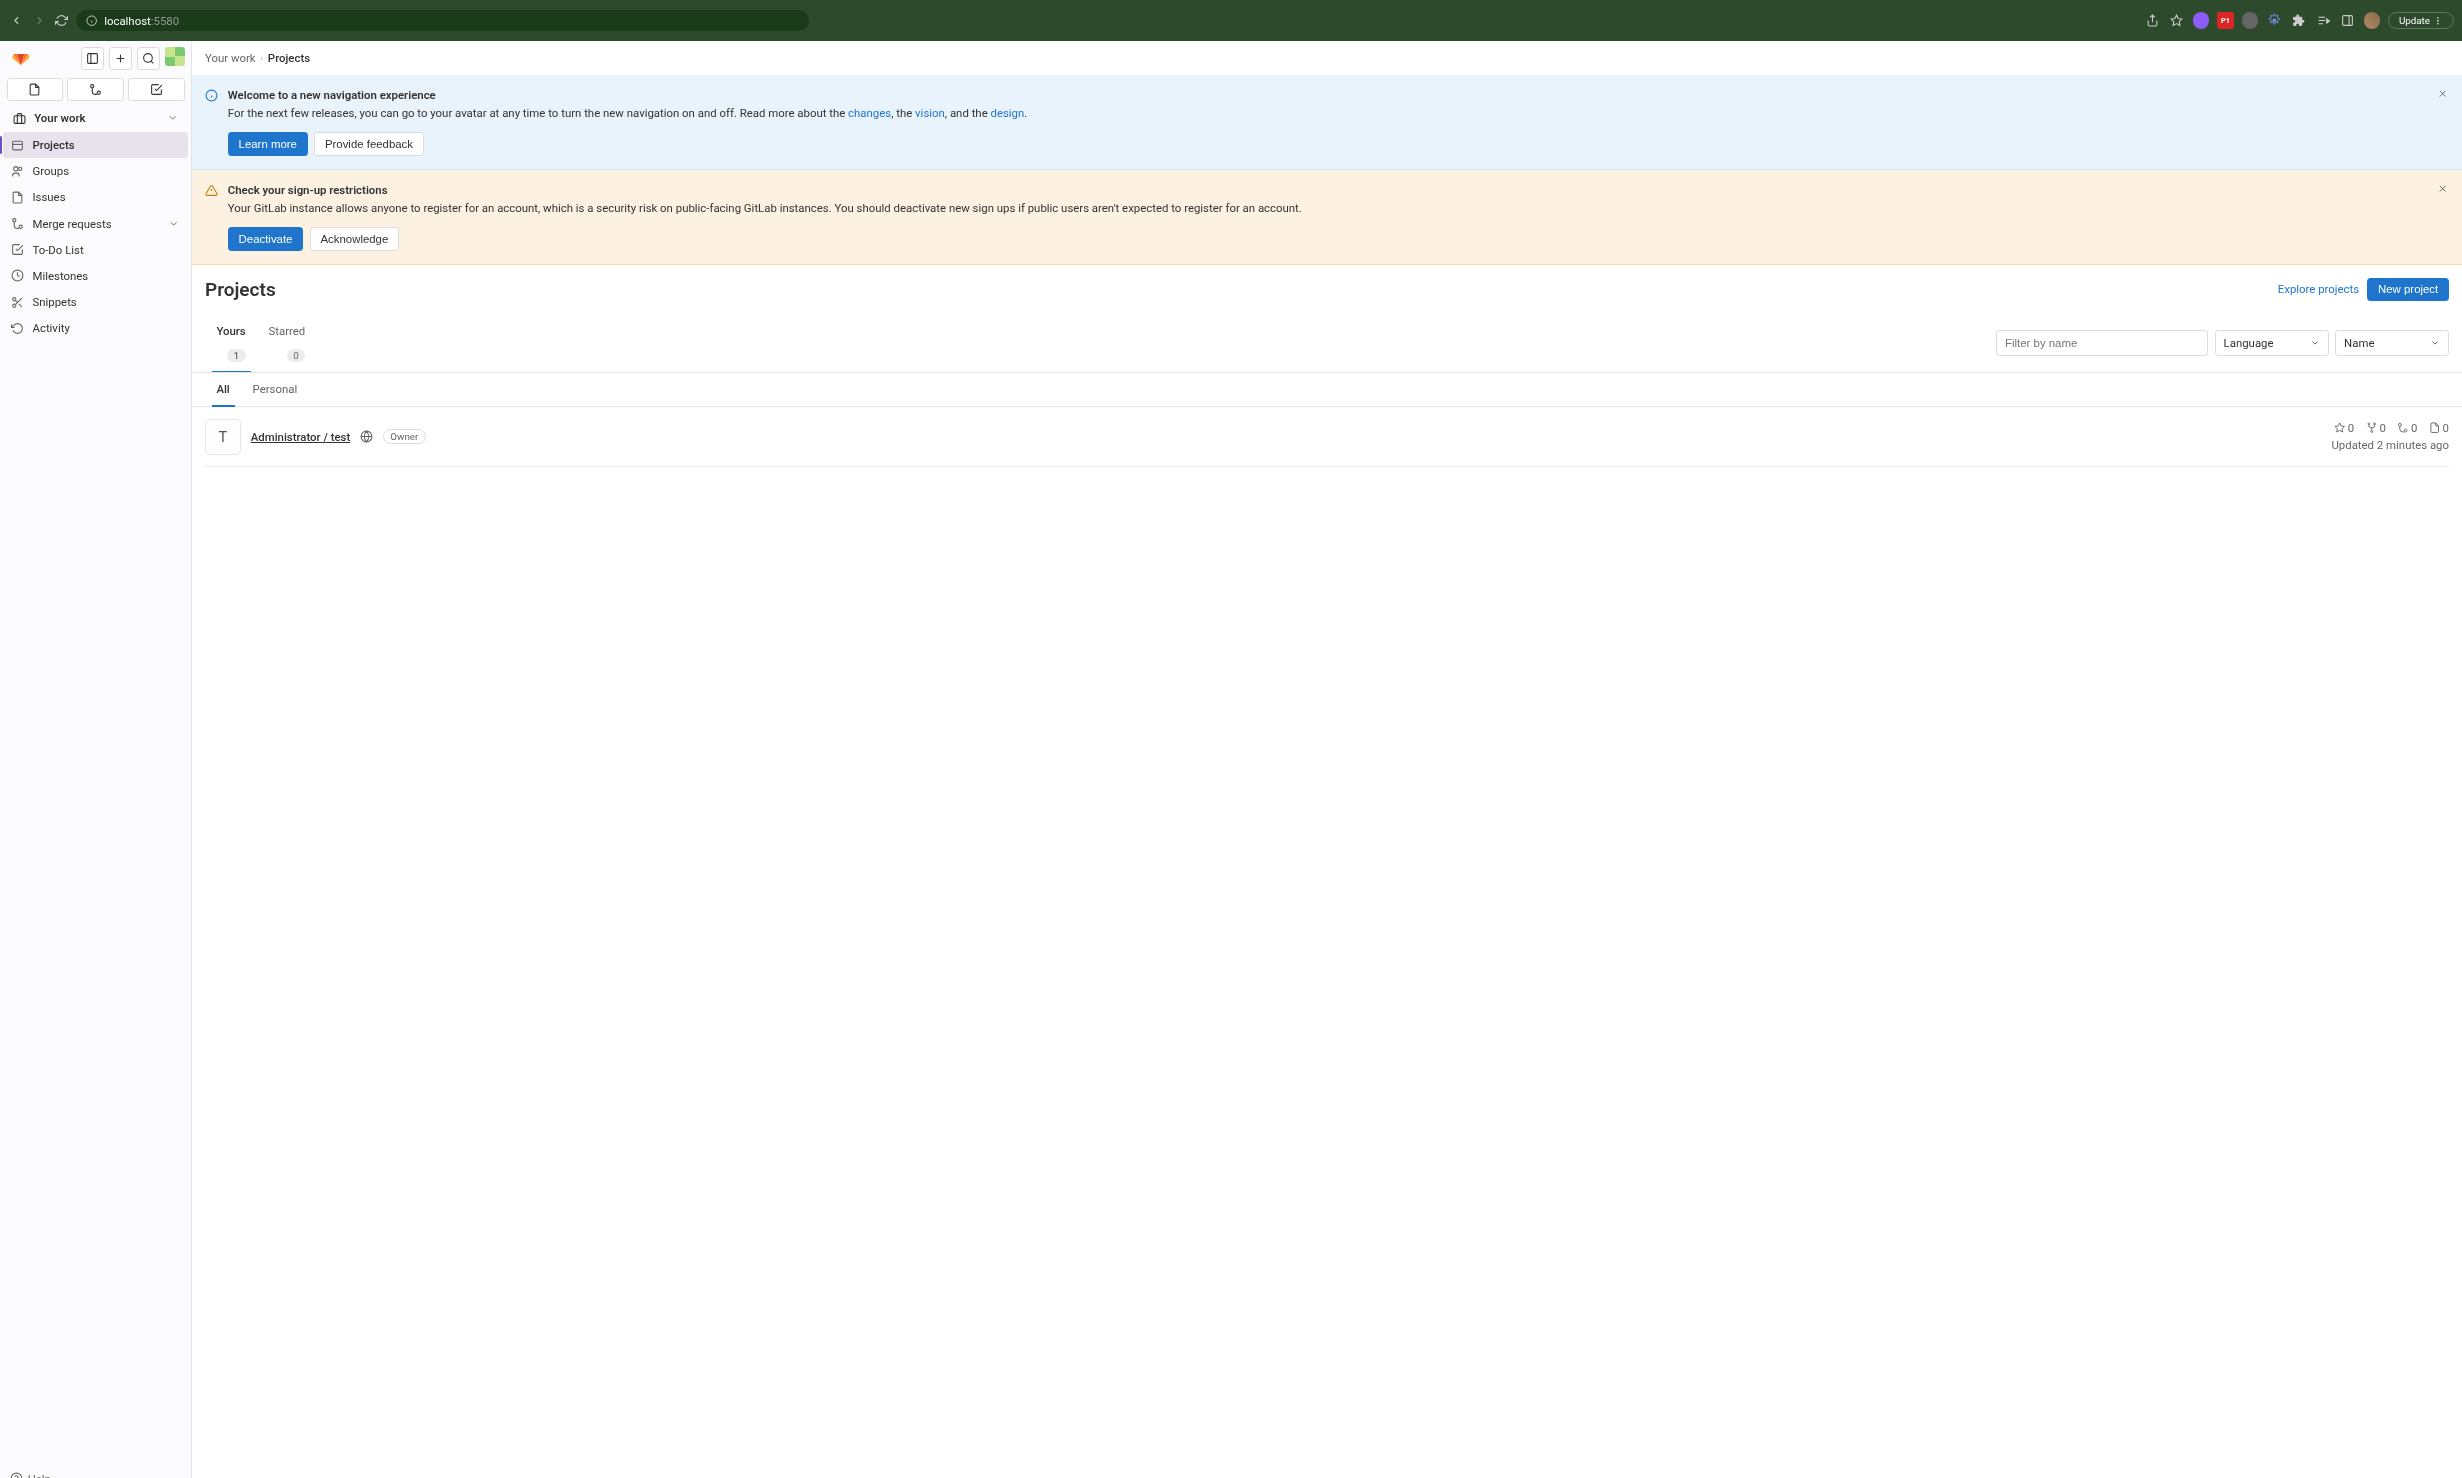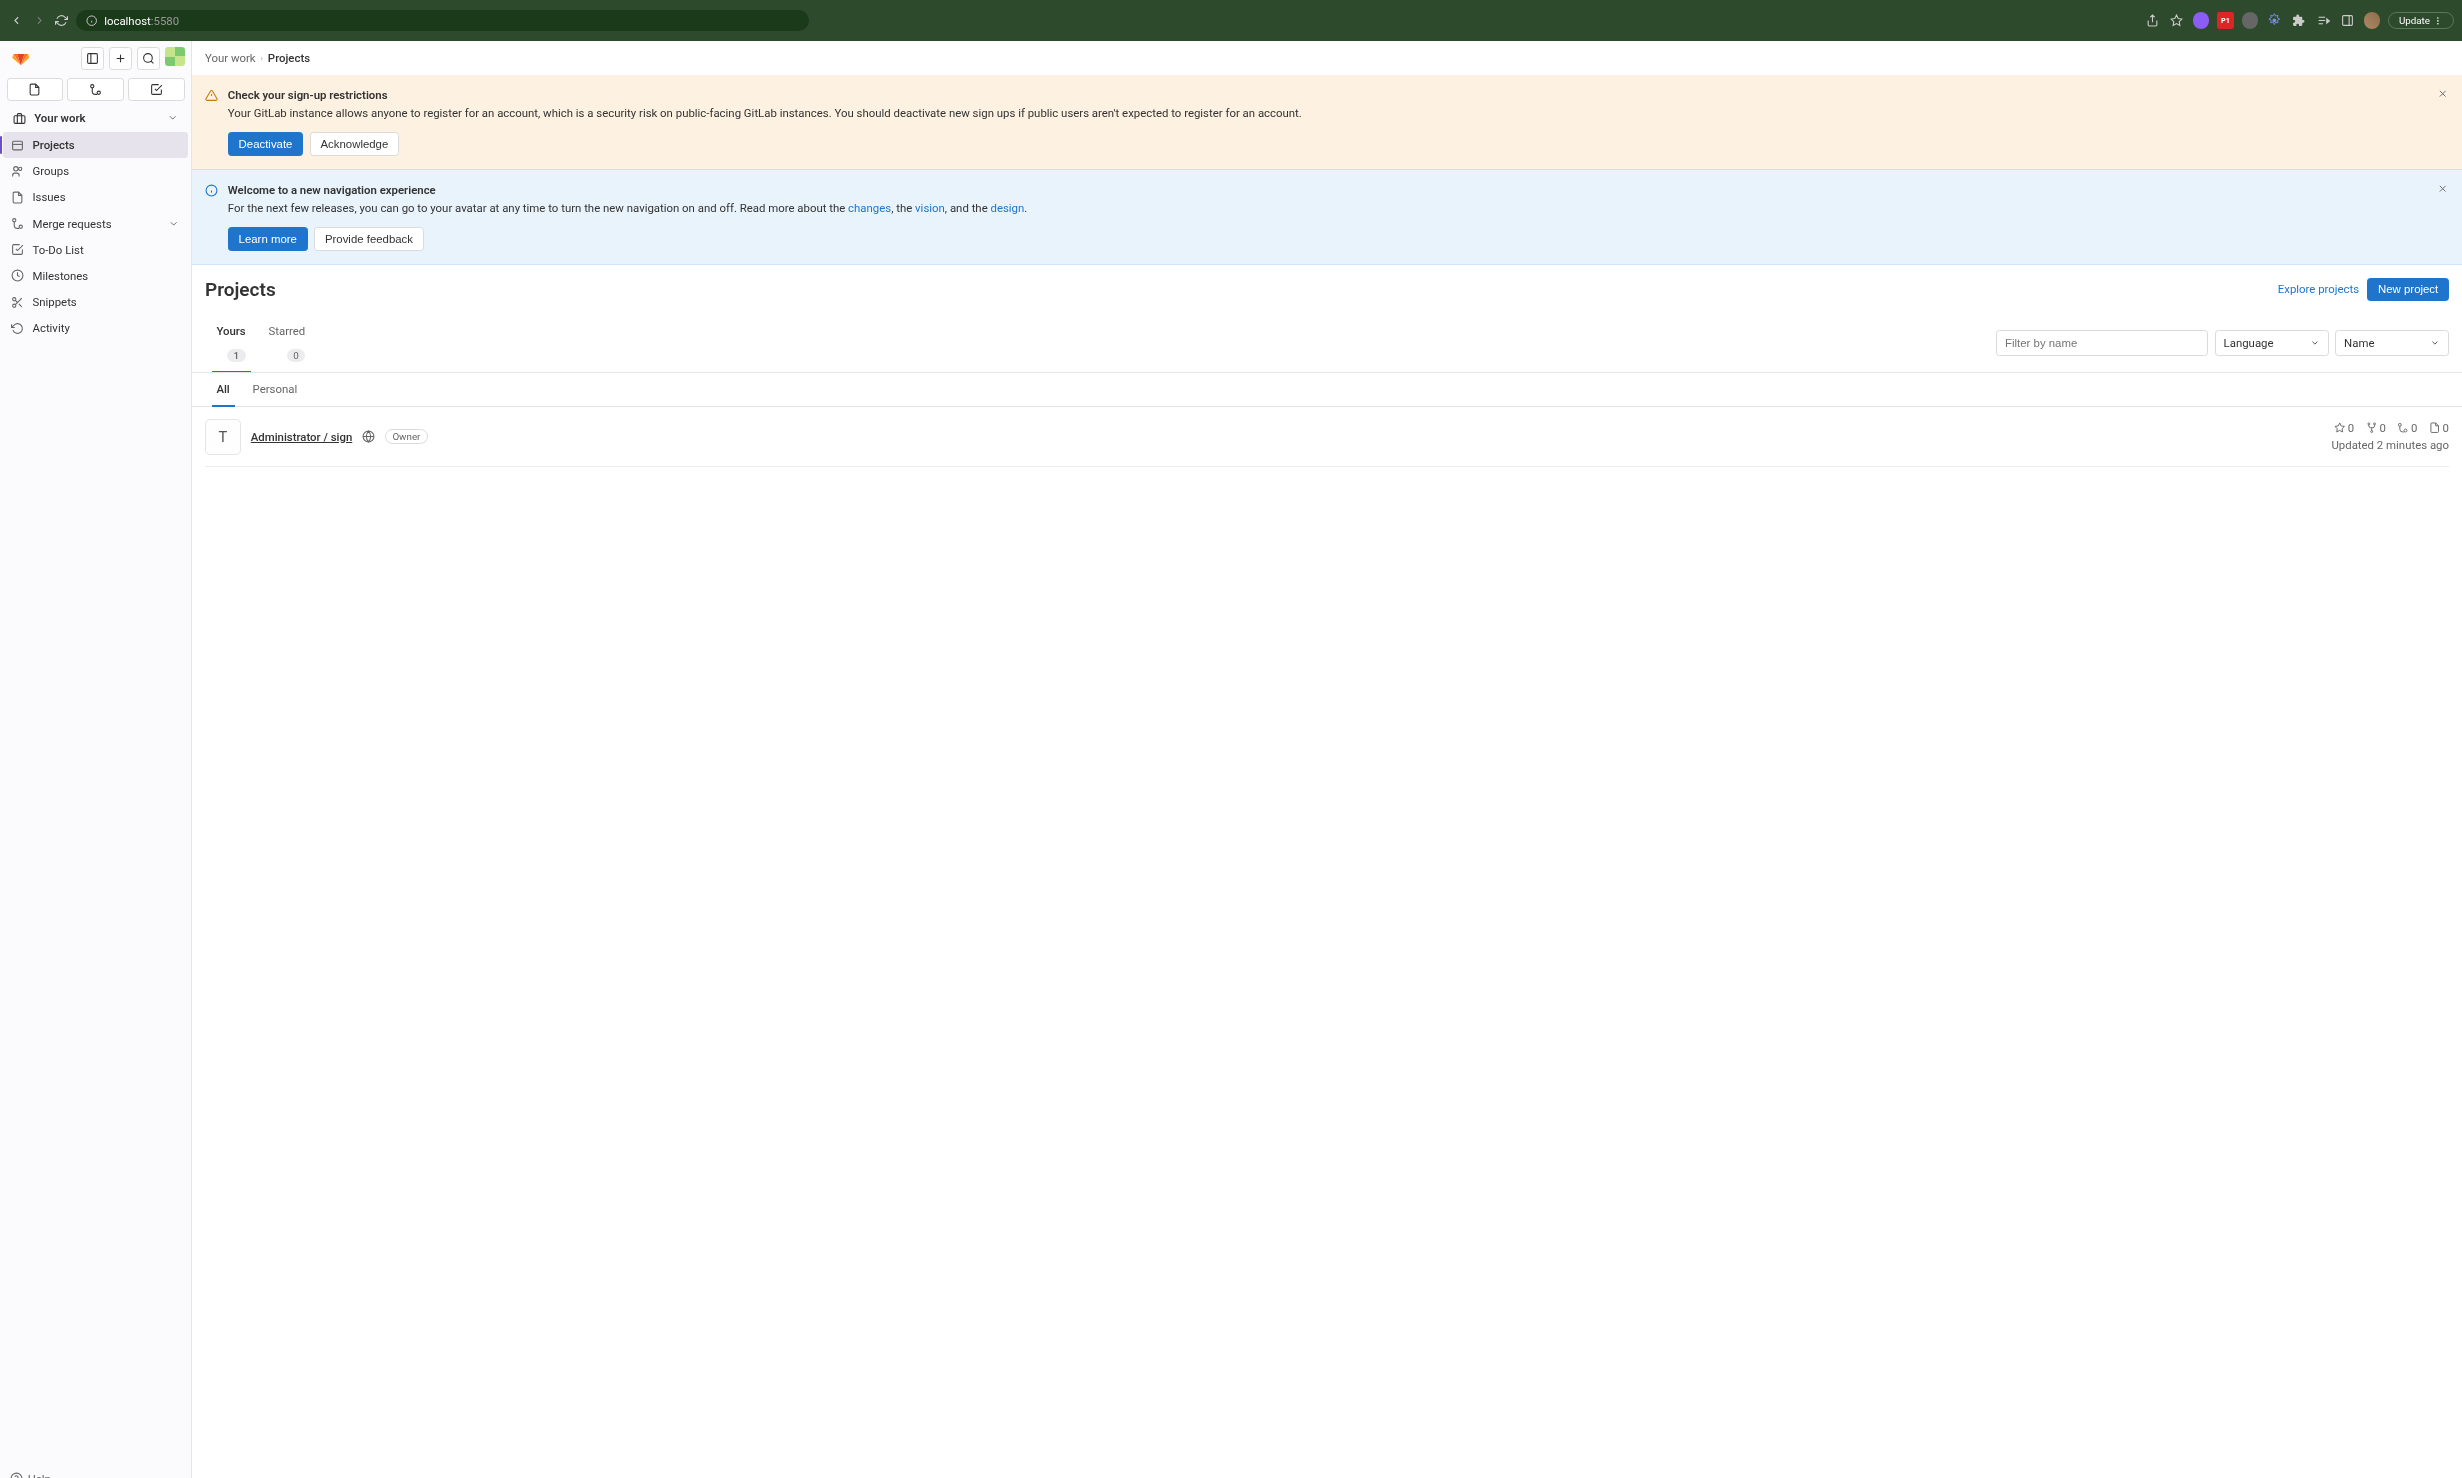--- a/index.html
+++ b/index.html
@@ -326,56 +326,56 @@
     <div class="status-tooltip">localhost:5580/root/test</div>
   </div>
 
   <div class="main">
     <div class="breadcrumb">
       <a>Your work</a>
       <span class="sep">›</span>
       <span class="current">Projects</span>
     </div>
 
+    <div class="banner banner-info">
+      <svg class="banner-icon" viewBox="0 0 24 24" fill="none" stroke="currentColor" stroke-width="2">
+          <circle cx="12" cy="12" r="10"></circle>
+          <line x1="12" y1="16" x2="12" y2="12"></line>
+          <line x1="12" y1="8" x2="12.01" y2="8"></line>
+        </svg>
+      <div class="banner-body">
+        <div class="banner-title">Welcome to a new navigation experience</div>
+        <div class="banner-text">
+          <span>For the next few releases, you can go to your avatar at any time to turn the new navigation on and off. Read more about the </span><a>changes</a><span>, the </span><a>vision</a><span>, and the </span><a>design</a><span>.</span>
+        </div>
+        <div class="banner-actions">
+          <button class="btn btn-primary">Learn more</button>
+          <button class="btn btn-secondary">Provide feedback</button>
+        </div>
+      </div>
+      <div class="banner-close">
+          <svg width="11.4" height="11.4" viewBox="0 0 24 24" fill="none" stroke="currentColor" stroke-width="2">
+            <line x1="18" y1="6" x2="6" y2="18"></line>
+            <line x1="6" y1="6" x2="18" y2="18"></line>
+          </svg>
+        </div>
+    </div>
+
     <div class="banner banner-warn">
       <svg class="banner-icon" viewBox="0 0 24 24" fill="none" stroke="currentColor" stroke-width="2">
           <path d="M10.29 3.86L1.82 18a2 2 0 001.71 3h16.94a2 2 0 001.71-3L13.71 3.86a2 2 0 00-3.42 0z"></path>
           <line x1="12" y1="9" x2="12" y2="13"></line>
           <line x1="12" y1="17" x2="12.01" y2="17"></line>
         </svg>
       <div class="banner-body">
         <div class="banner-title">Check your sign-up restrictions</div>
         <div class="banner-text">Your GitLab instance allows anyone to register for an account, which is a security risk on public-facing GitLab instances. You should deactivate new sign ups if public users aren't expected to register for an account.</div>
         <div class="banner-actions">
           <button class="btn btn-primary">Deactivate</button>
           <button class="btn btn-secondary">Acknowledge</button>
-        </div>
-      </div>
-      <div class="banner-close">
-          <svg width="11.4" height="11.4" viewBox="0 0 24 24" fill="none" stroke="currentColor" stroke-width="2">
-            <line x1="18" y1="6" x2="6" y2="18"></line>
-            <line x1="6" y1="6" x2="18" y2="18"></line>
-          </svg>
-        </div>
-    </div>
-
-    <div class="banner banner-info">
-      <svg class="banner-icon" viewBox="0 0 24 24" fill="none" stroke="currentColor" stroke-width="2">
-          <circle cx="12" cy="12" r="10"></circle>
-          <line x1="12" y1="16" x2="12" y2="12"></line>
-          <line x1="12" y1="8" x2="12.01" y2="8"></line>
-        </svg>
-      <div class="banner-body">
-        <div class="banner-title">Welcome to a new navigation experience</div>
-        <div class="banner-text">
-          <span>For the next few releases, you can go to your avatar at any time to turn the new navigation on and off. Read more about the </span><a>changes</a><span>, the </span><a>vision</a><span>, and the </span><a>design</a><span>.</span>
-        </div>
-        <div class="banner-actions">
-          <button class="btn btn-primary">Learn more</button>
-          <button class="btn btn-secondary">Provide feedback</button>
         </div>
       </div>
       <div class="banner-close">
           <svg width="11.4" height="11.4" viewBox="0 0 24 24" fill="none" stroke="currentColor" stroke-width="2">
             <line x1="18" y1="6" x2="6" y2="18"></line>
             <line x1="6" y1="6" x2="18" y2="18"></line>
           </svg>
         </div>
     </div>
 
@@ -414,21 +414,21 @@
     </div>
 
     <div class="subtabs">
       <div class="subtab active">All</div>
       <div class="subtab">Personal</div>
     </div>
 
     <div class="project-list">
       <div class="project-row">
         <div class="project-avatar">T</div>
-        <a class="project-name">Administrator / sign</a>
+        <a class="project-name">Administrator / test</a>
         <svg class="visibility-icon" viewBox="0 0 24 24" fill="none" stroke="currentColor" stroke-width="2">
             <circle cx="12" cy="12" r="10"></circle>
             <line x1="2" y1="12" x2="22" y2="12"></line>
             <path d="M12 2a15.3 15.3 0 014 10 15.3 15.3 0 01-4 10 15.3 15.3 0 01-4-10 15.3 15.3 0 014-10z"></path>
           </svg>
         <span class="role-badge">Owner</span>
         <div class="project-meta">
           <div class="project-stats">
             <div class="stat">
                 <svg viewBox="0 0 24 24" fill="none" stroke="currentColor" stroke-width="2">

